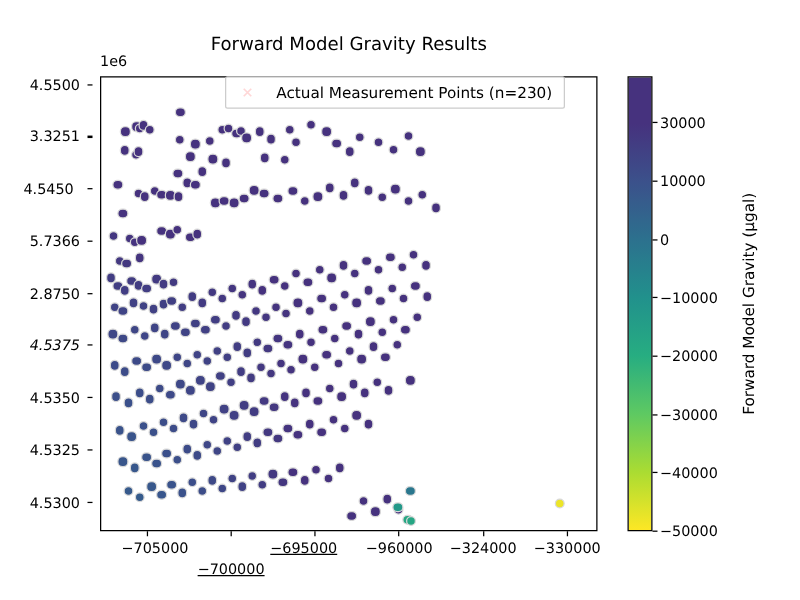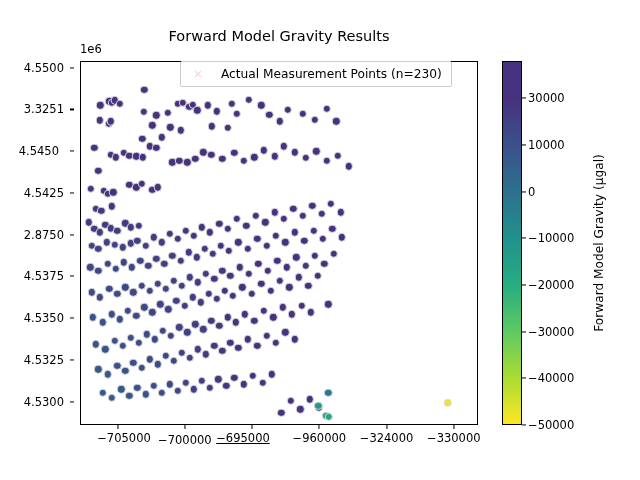--- a/index.html
+++ b/index.html
@@ -185,25 +185,25 @@
 
   <div id="y-offset-text">1e6</div>
 
   <div id="ytick-labels-holder">
       <div class="ytick-label" style="top: 340.624px; right: 10px;">4.5300</div>
       <div class="ytick-mark" style="top: 340.624px; left: 70px;"></div>
       <div class="ytick-label" style="top: 298.881px; right: 10px;">4.5325</div>
       <div class="ytick-mark" style="top: 298.881px; left: 70px;"></div>
       <div class="ytick-label" style="top: 257.138px; right: 10px;">4.5350</div>
       <div class="ytick-mark" style="top: 257.138px; left: 70px;"></div>
-      <div class="ytick-label" style="top: 215.394px; right: 10px;">4.5375</div>
+      <div class="ytick-label" style="top: 215.394px; right: 10px; font-style: italic;">4.5375</div>
       <div class="ytick-mark" style="top: 215.394px; left: 70px;"></div>
       <div class="ytick-label" style="top: 173.651px; right: 10px;">2.8750</div>
       <div class="ytick-mark" style="top: 173.651px; left: 70px;"></div>
-      <div class="ytick-label" style="top: 131.908px; right: 10px;">4.5425</div>
+      <div class="ytick-label" style="top: 131.908px; right: 10px;">5.7366</div>
       <div class="ytick-mark" style="top: 131.908px; left: 70px;"></div>
       <div class="ytick-label" style="top: 90.1651px; right: 15px;">4.5450</div>
       <div class="ytick-mark" style="top: 90.1651px; left: 70px;"></div>
       <div class="ytick-label" style="top: 48.422px; right: 10px;">3.3251</div>
       <div class="ytick-mark" style="top: 48.422px; left: 70px;"></div>
       <div class="ytick-label" style="top: 6.6789px; right: 10px;">4.5500</div>
       <div class="ytick-mark" style="top: 6.6789px; left: 70px;"></div>
     </div>
 
   <div id="axes">
@@ -493,21 +493,21 @@
         <div class="pt" style="left: 245.389px; top: 353.982px; background: rgb(38, 167, 131);"></div>
         <div class="pt" style="left: 248.078px; top: 354.817px; background: rgb(38, 166, 132);"></div>
         <div class="pt" style="left: 367.074px; top: 340.624px; background: rgb(236, 229, 40);"></div>
       </div>
   </div>
 
   <div id="xtick-labels-holder">
       <div class="xtick-mark" style="left: 37.6486px; top: 0px;"></div>
       <div class="xtick-label" style="left: 44px; top: 6px;">−705000</div>
       <div class="xtick-mark" style="left: 104.878px; top: 0px;"></div>
-      <div class="xtick-label" style="left: 104.878px; top: 8px;">−700000</div>
+      <div class="xtick-label" style="left: 104.878px; top: 23px; text-decoration: underline;">−700000</div>
       <div class="xtick-mark" style="left: 172.108px; top: 0px;"></div>
       <div class="xtick-label" style="left: 163px; top: 6px; text-decoration: underline;">−695000</div>
       <div class="xtick-mark" style="left: 239.338px; top: 0px;"></div>
       <div class="xtick-label" style="left: 239.338px; top: 6px;">−960000</div>
       <div class="xtick-mark" style="left: 306.568px; top: 0px;"></div>
       <div class="xtick-label" style="left: 306.568px; top: 6px;">−324000</div>
       <div class="xtick-mark" style="left: 373.797px; top: 0px;"></div>
       <div class="xtick-label" style="left: 373.797px; top: 6px;">−330000</div>
     </div>
 

